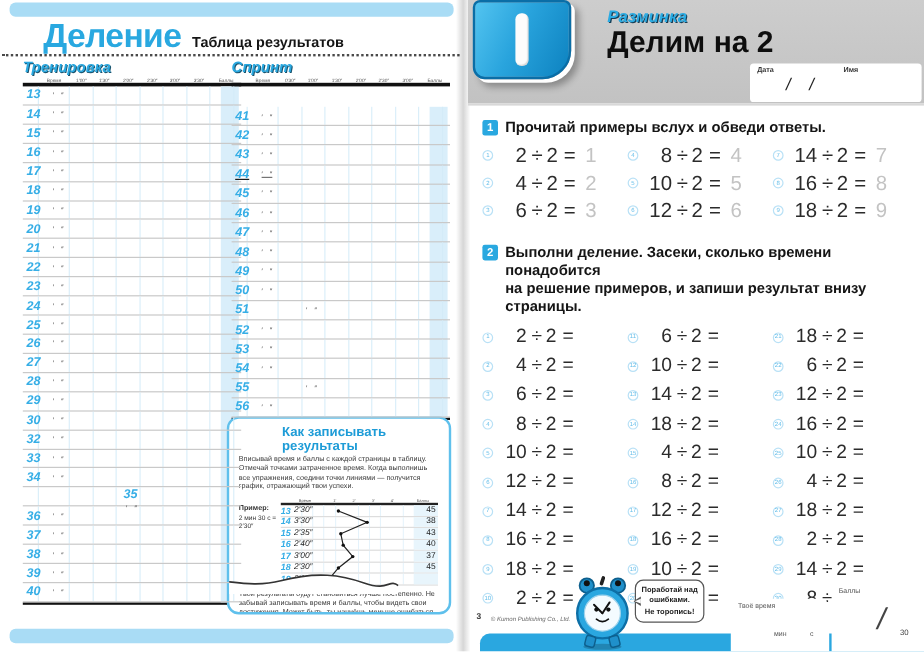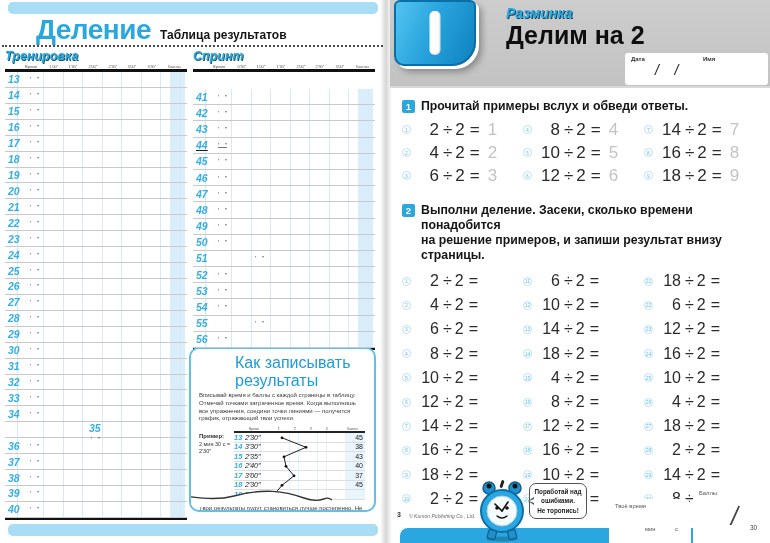--- a/index.html
+++ b/index.html
@@ -13,40 +13,40 @@
 
   
   .lp-bar { position:absolute; left:8px; width:370px; height:12px; background:#a9dcf5; border-radius:5px; }
   #left-top-bar { top:2px; } #left-bottom-bar { top:524px; }
   .lp-title-row { position:absolute; left:36px; top:14px; display:flex; align-items:baseline; gap:9px; }
   .lp-title { font-size:28px; font-weight:bold; color:#29a8e0; letter-spacing:-0.5px; }
   .lp-subtitle { font-size:12px; font-weight:bold; color:#141414; }
   .lp-dotted { position:absolute; left:2px; top:45px; width:381px; border-top:2px dotted #4a4a4a; }
 
   .table-col { position:absolute; top:49px; width:182px; }
-  #training-col { left:5px; } #sprint-col { left:193px; }
+  #training-col { left:19px; } #sprint-col { left:193px; }
   .col-label { font-size:12.5px; font-weight:bold; font-style:italic; color:#29a8e0;
     text-shadow:0.8px 0.8px 0 #19546f; height:13px; }
 
   .rt-ticks { display:flex; justify-content:space-between; align-items:flex-end;
     height:7px; padding-left:14px; color:#555; }
   .tick { font-size:8px; transform:scale(0.5); transform-origin:center bottom; white-space:nowrap; display:inline-block; }
   .rt-rule { height:3px; border-top:1px solid #111; border-bottom:2px solid #111; }
   .rt-body { position:relative; border-bottom:2px solid #111; }
   .score-strip { position:absolute; top:0; bottom:0; right:2px; width:15px; background:#d9eefa; z-index:0; }
   .rt-row { display:flex; align-items:center; border-bottom:1px solid #c9c9c9; position:relative; z-index:1;
     background:repeating-linear-gradient(to right, transparent 0 18.5px, #d3ebf8 18.5px 19.5px);
     background-position:20px 0; }
   .rt-num { width:20px; padding-left:3px; color:#36aee6; font-style:italic; font-weight:bold; font-size:10.5px; flex:none; }
   .rt-marks { font-size:9px; transform:scale(0.6); transform-origin:left center; white-space:pre; color:#222; margin-left:5px; }
 
   
   .howto { position:absolute; left:189px; top:347px; width:187px; height:165px;
     border:2px solid #5fc0ec; border-radius:10px; background:#fff; padding:5px 8px 4px 8px; overflow:hidden; }
-  .howto-title { font-size:16px; font-weight:normal; color:#1e9cd7; margin-bottom:2px;padding-left:36px; }
+  .howto-title { font-size:11px; font-weight:bold; color:#1e9cd7; margin-bottom:2px;padding-left:36px; }
   .howto-intro, .howto-outro { font-size:6px; line-height:1.3; color:#3a3a3a; }
   .howto-sample { position:relative; display:flex; margin-top:3px; }
   .example-col { width:35px; flex:none; font-size:5.5px; color:#333; padding-top:6px; line-height:1.4; }
   .example-label { font-weight:bold; font-size:6px; }
   .mt { position:relative; width:131px; }
   .mt-ticks { height:5px; padding-left:8px; }
   .mt-ticks .tick { transform:scale(0.42); }
   .mt-rule { height:2px; border-top:1px solid #222; border-bottom:1px solid #222; }
   .mt-row { display:flex; align-items:center; height:9.5px; border-bottom:1px solid #ddd; font-size:7px;
     background:repeating-linear-gradient(to right, transparent 0 8.7px, #e3f2fb 8.7px 9.3px); background-position:37px 0; }
@@ -209,24 +209,20 @@
           </div>
           <div class="rt-row" style="height: 15.93px;">
             <span class="rt-num">29</span>
             <span class="rt-marks">′    ″</span>
           </div>
           <div class="rt-row" style="height: 15.93px;">
             <span class="rt-num">30</span>
             <span class="rt-marks">′    ″</span>
           </div>
           <div class="rt-row" style="height: 15.93px;">
-            <span class="rt-num">31</span>
-            <span class="rt-marks">′    ″</span>
-          </div>
-          <div class="rt-row" style="height: 15.93px;">
             <span class="rt-num">32</span>
             <span class="rt-marks">′    ″</span>
           </div>
           <div class="rt-row" style="height: 15.93px;">
             <span class="rt-num">33</span>
             <span class="rt-marks">′    ″</span>
           </div>
           <div class="rt-row" style="height: 15.93px;">
             <span class="rt-num">34</span>
             <span class="rt-marks">′    ″</span>

